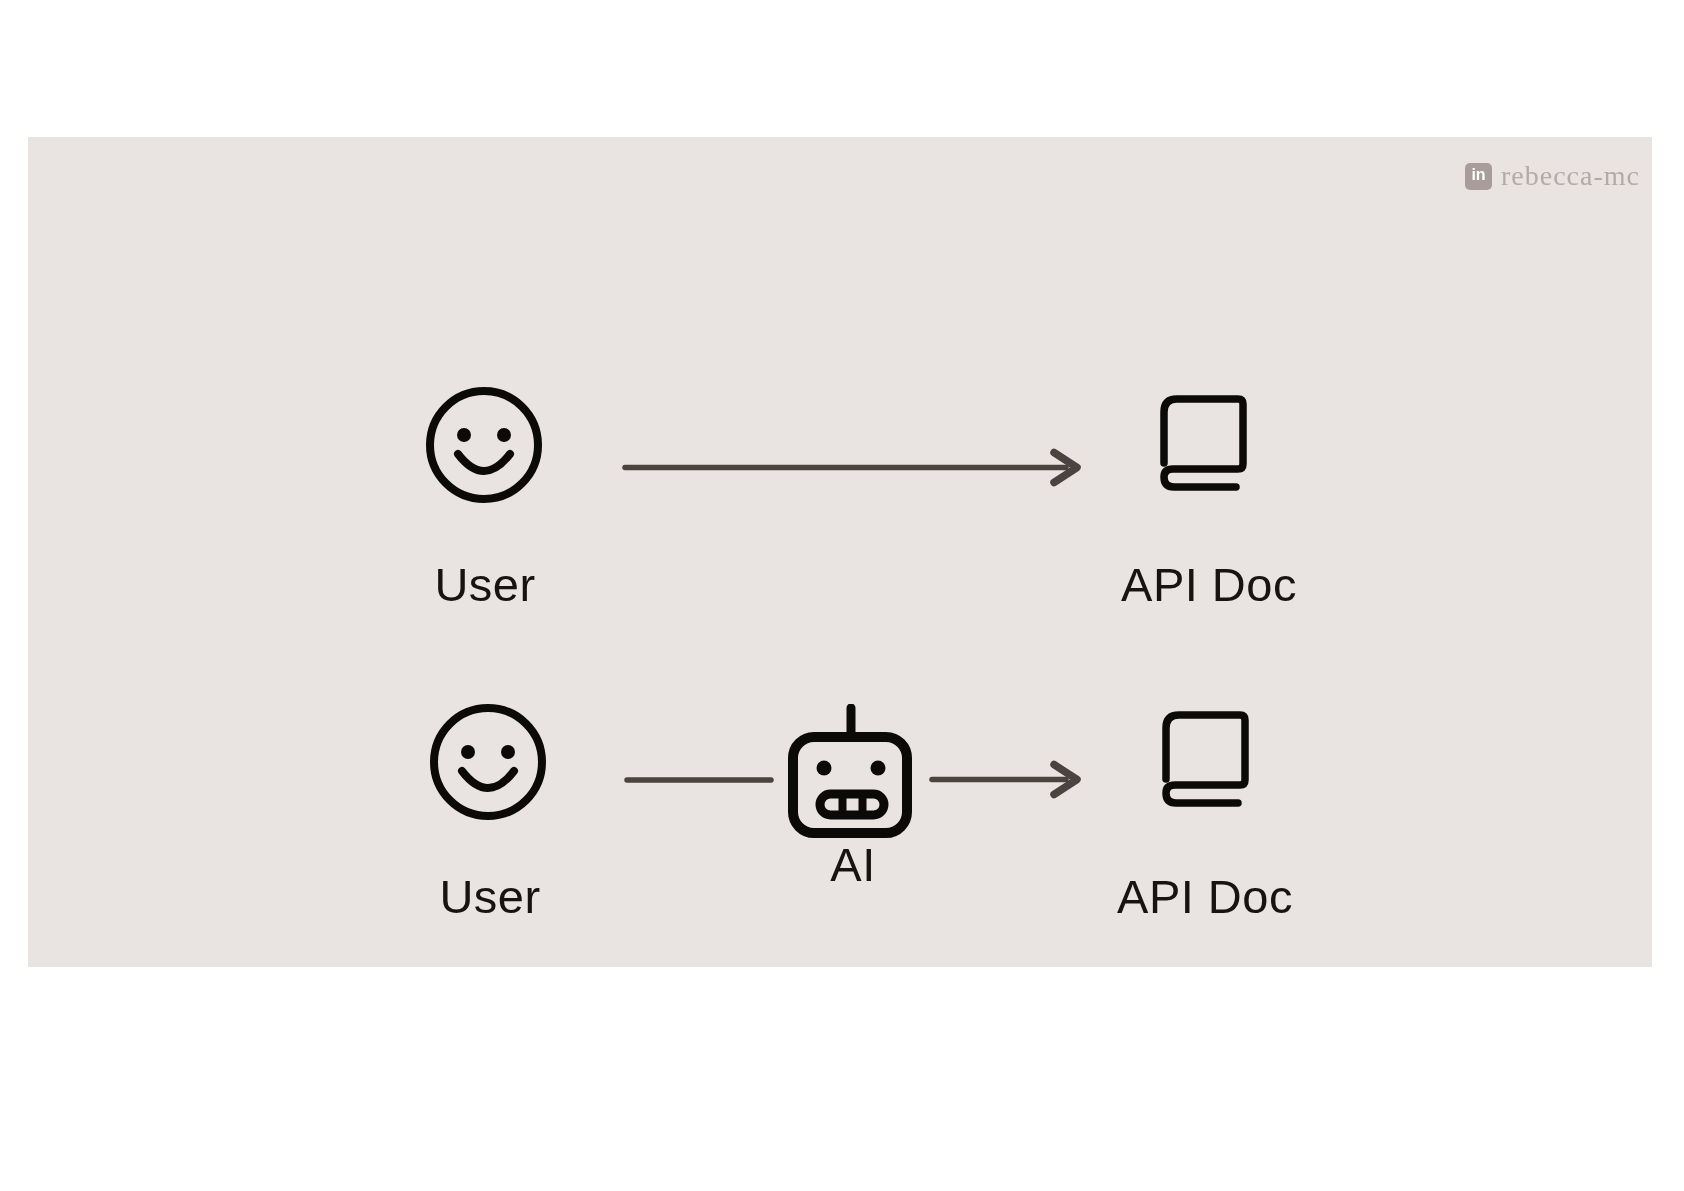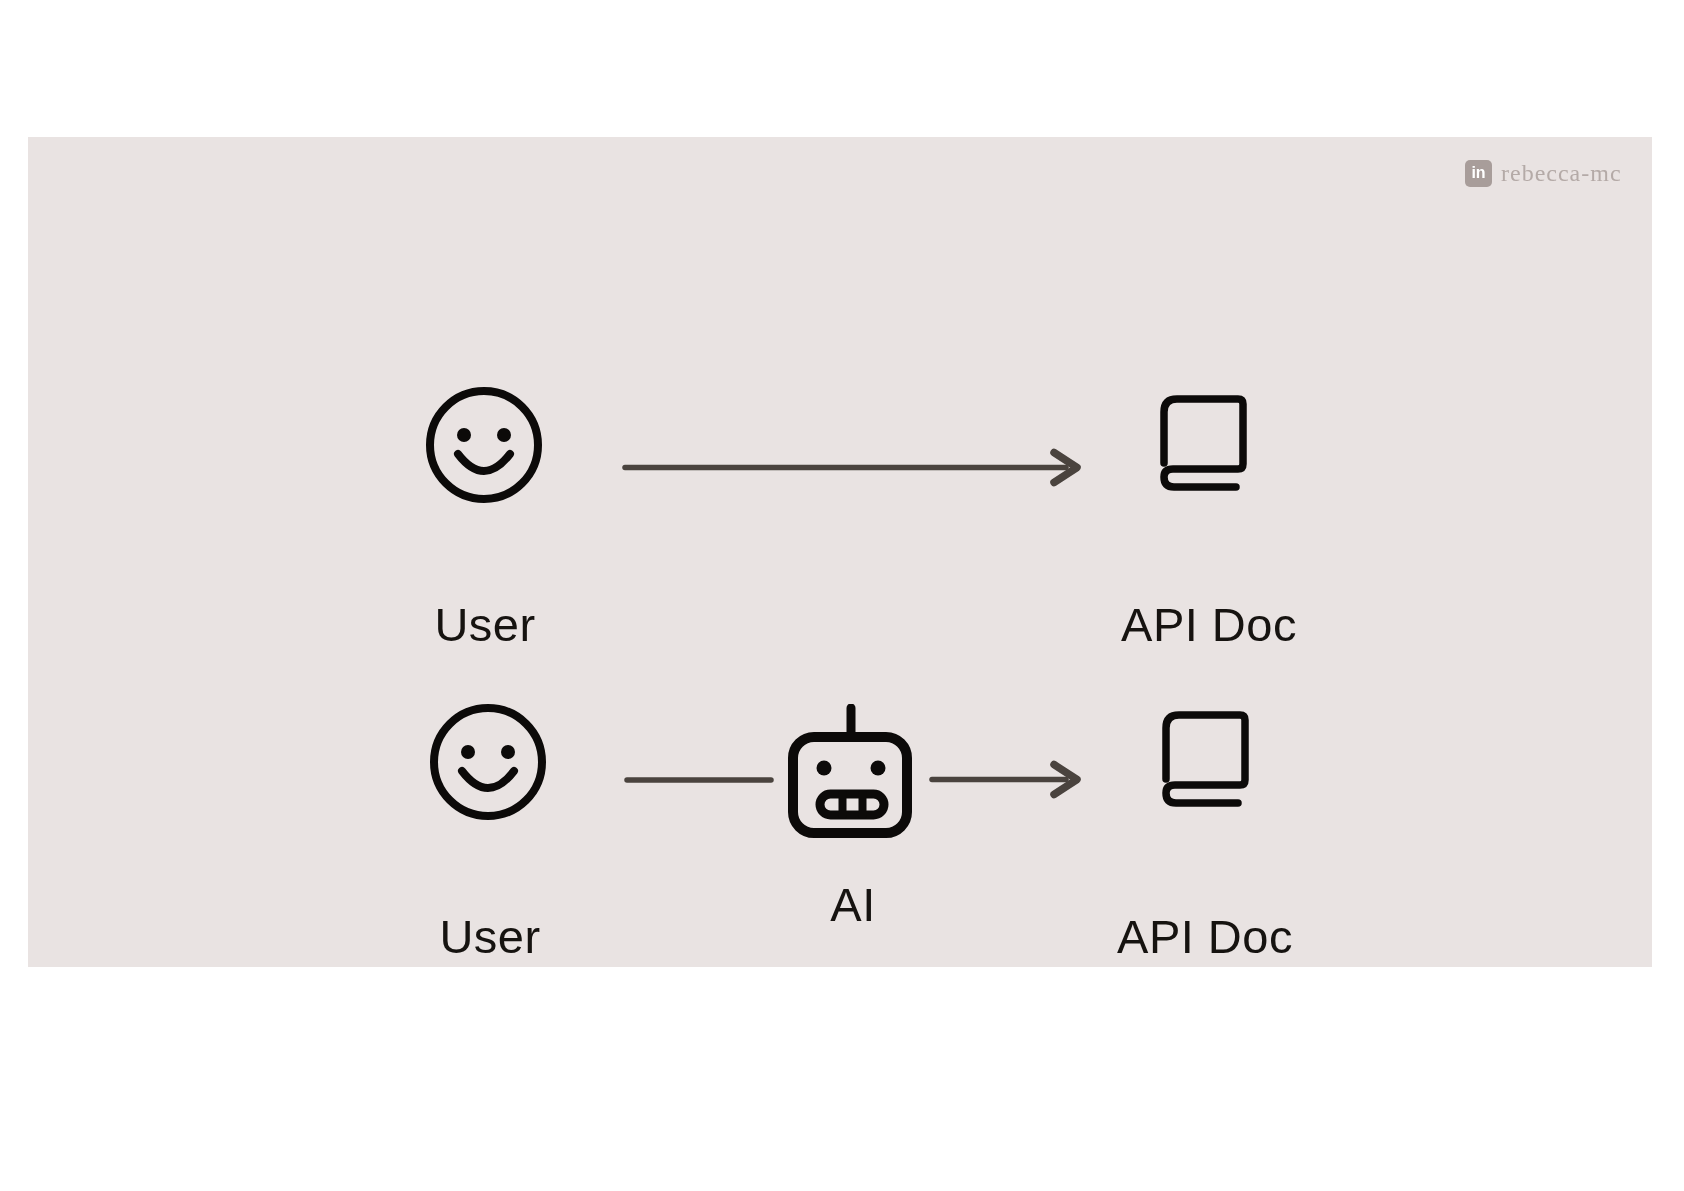--- a/index.html
+++ b/index.html
@@ -34,21 +34,20 @@
   }
   .abs { position: absolute; }
   .node-label {
     position: absolute;
     transform: translateX(-50%);
     font-size: 47px;
     line-height: 50px;
     color: var(--label);
     white-space: nowrap;
     letter-spacing: 0.5px;
-    margin-top: 40px;
   }
   .attribution {
     position: absolute;
     left: 1465px;
     top: 160px;
     display: flex;
     align-items: center;
     gap: 9px;
   }
   .li-badge {
@@ -60,21 +59,21 @@
     font-size: 16px;
     font-weight: bold;
     display: flex;
     align-items: center;
     justify-content: center;
     line-height: 1;
     padding-bottom: 2px;
   }
   .handle {
     font-family: "Liberation Serif", serif;
-    font-size: 24px;
+    font-size: 28px;
     color: var(--handle);
     letter-spacing: 1px;
     white-space: nowrap;
   }
   svg .icon-stroke { stroke: var(--icon); fill: none; }
   svg .icon-fill   { fill: var(--icon); }
   svg .arrow-stroke { stroke: var(--arrow); fill: none; }
 </style>
 </head>
 <body>

